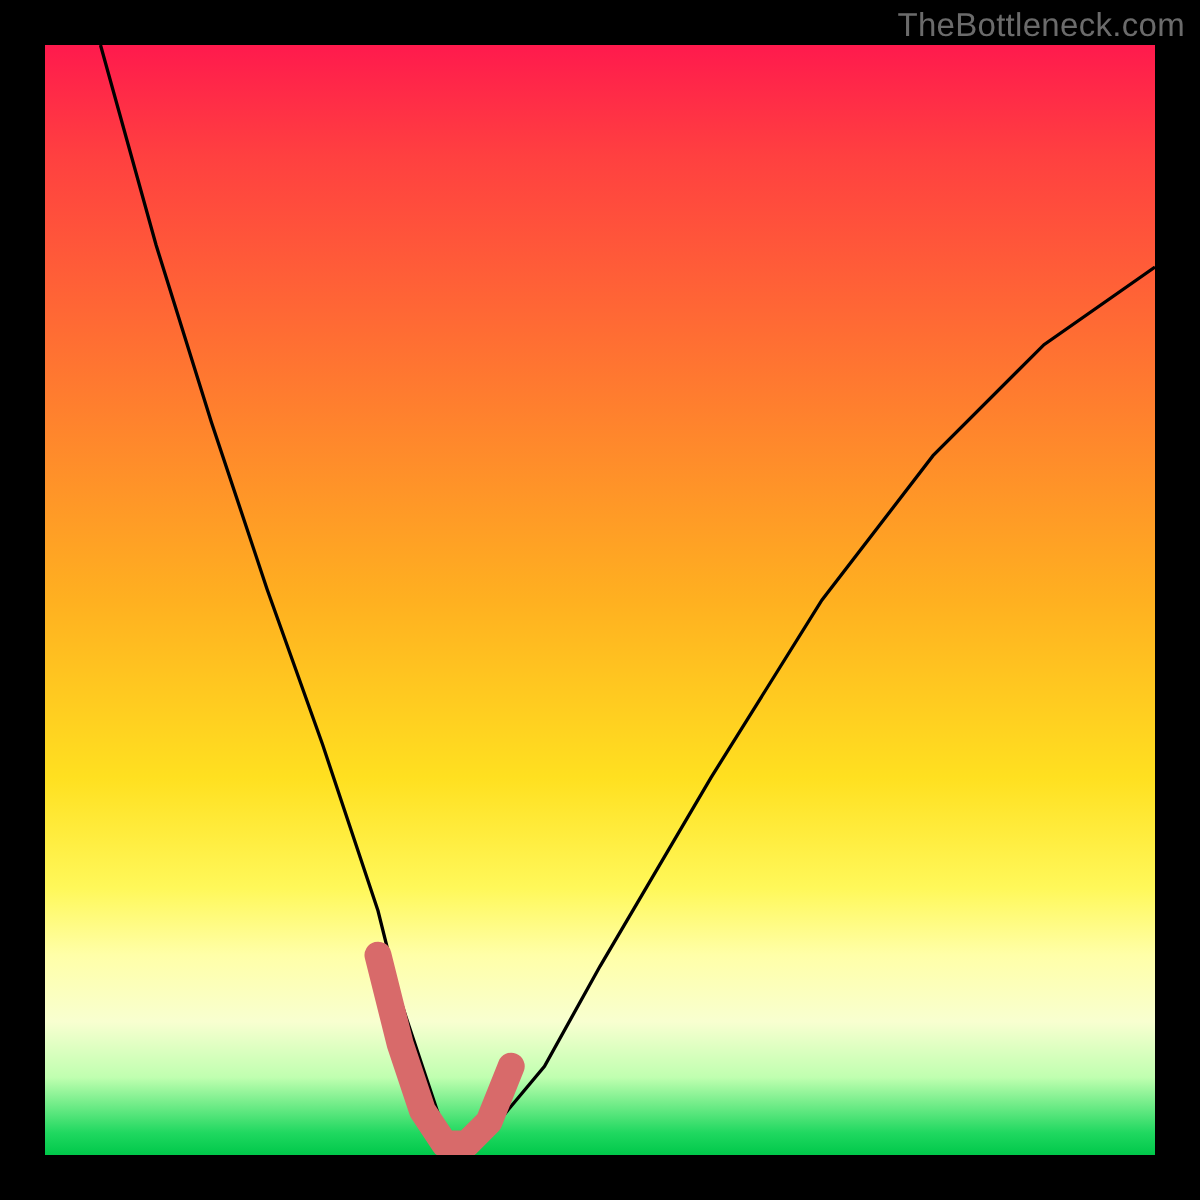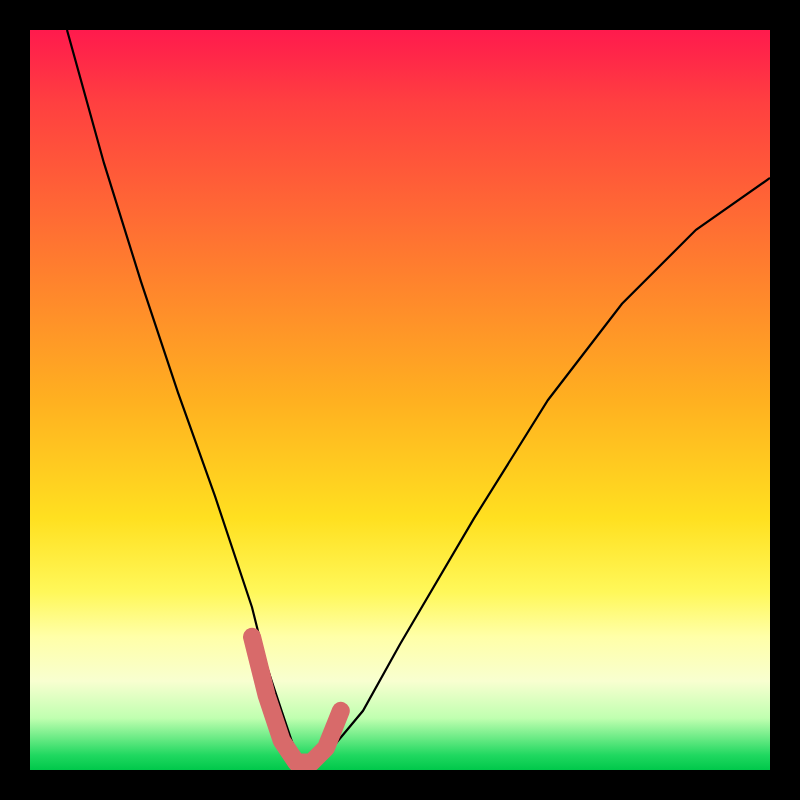--- a/index.html
+++ b/index.html
@@ -68,13 +68,14 @@
     <div class="gradient"></div>
 
     <svg class="curve" viewBox="0 0 740 740" preserveAspectRatio="none">
 
       <path fill="none" stroke="#000" stroke-width="2.2" d="M37.0 0.0 L74.0 133.2 L111.0 251.6 L148.0 362.6 L185.0 466.2 L222.0 577.2 L236.8 636.4 L251.6 680.8 L266.4 725.2 L281.2 740.0 L296.0 725.2 L333.0 680.8 L370.0 614.2 L444.0 488.4 L518.0 370.0 L592.0 273.8 L666.0 199.8 L740.0 148.0"></path>
 
       <path fill="none" stroke="#d86a6a" stroke-width="18" stroke-linecap="round" stroke-linejoin="round" d="M222.0 606.8 L236.8 666.0 L251.6 710.4 L266.4 732.6 L281.2 732.6 L296.0 717.8 L310.8 680.8"></path>
     </svg>
   </div>
 
+  <div class="watermark">TheBottleneck.com</div>
 </div>
 
 </body></html>

